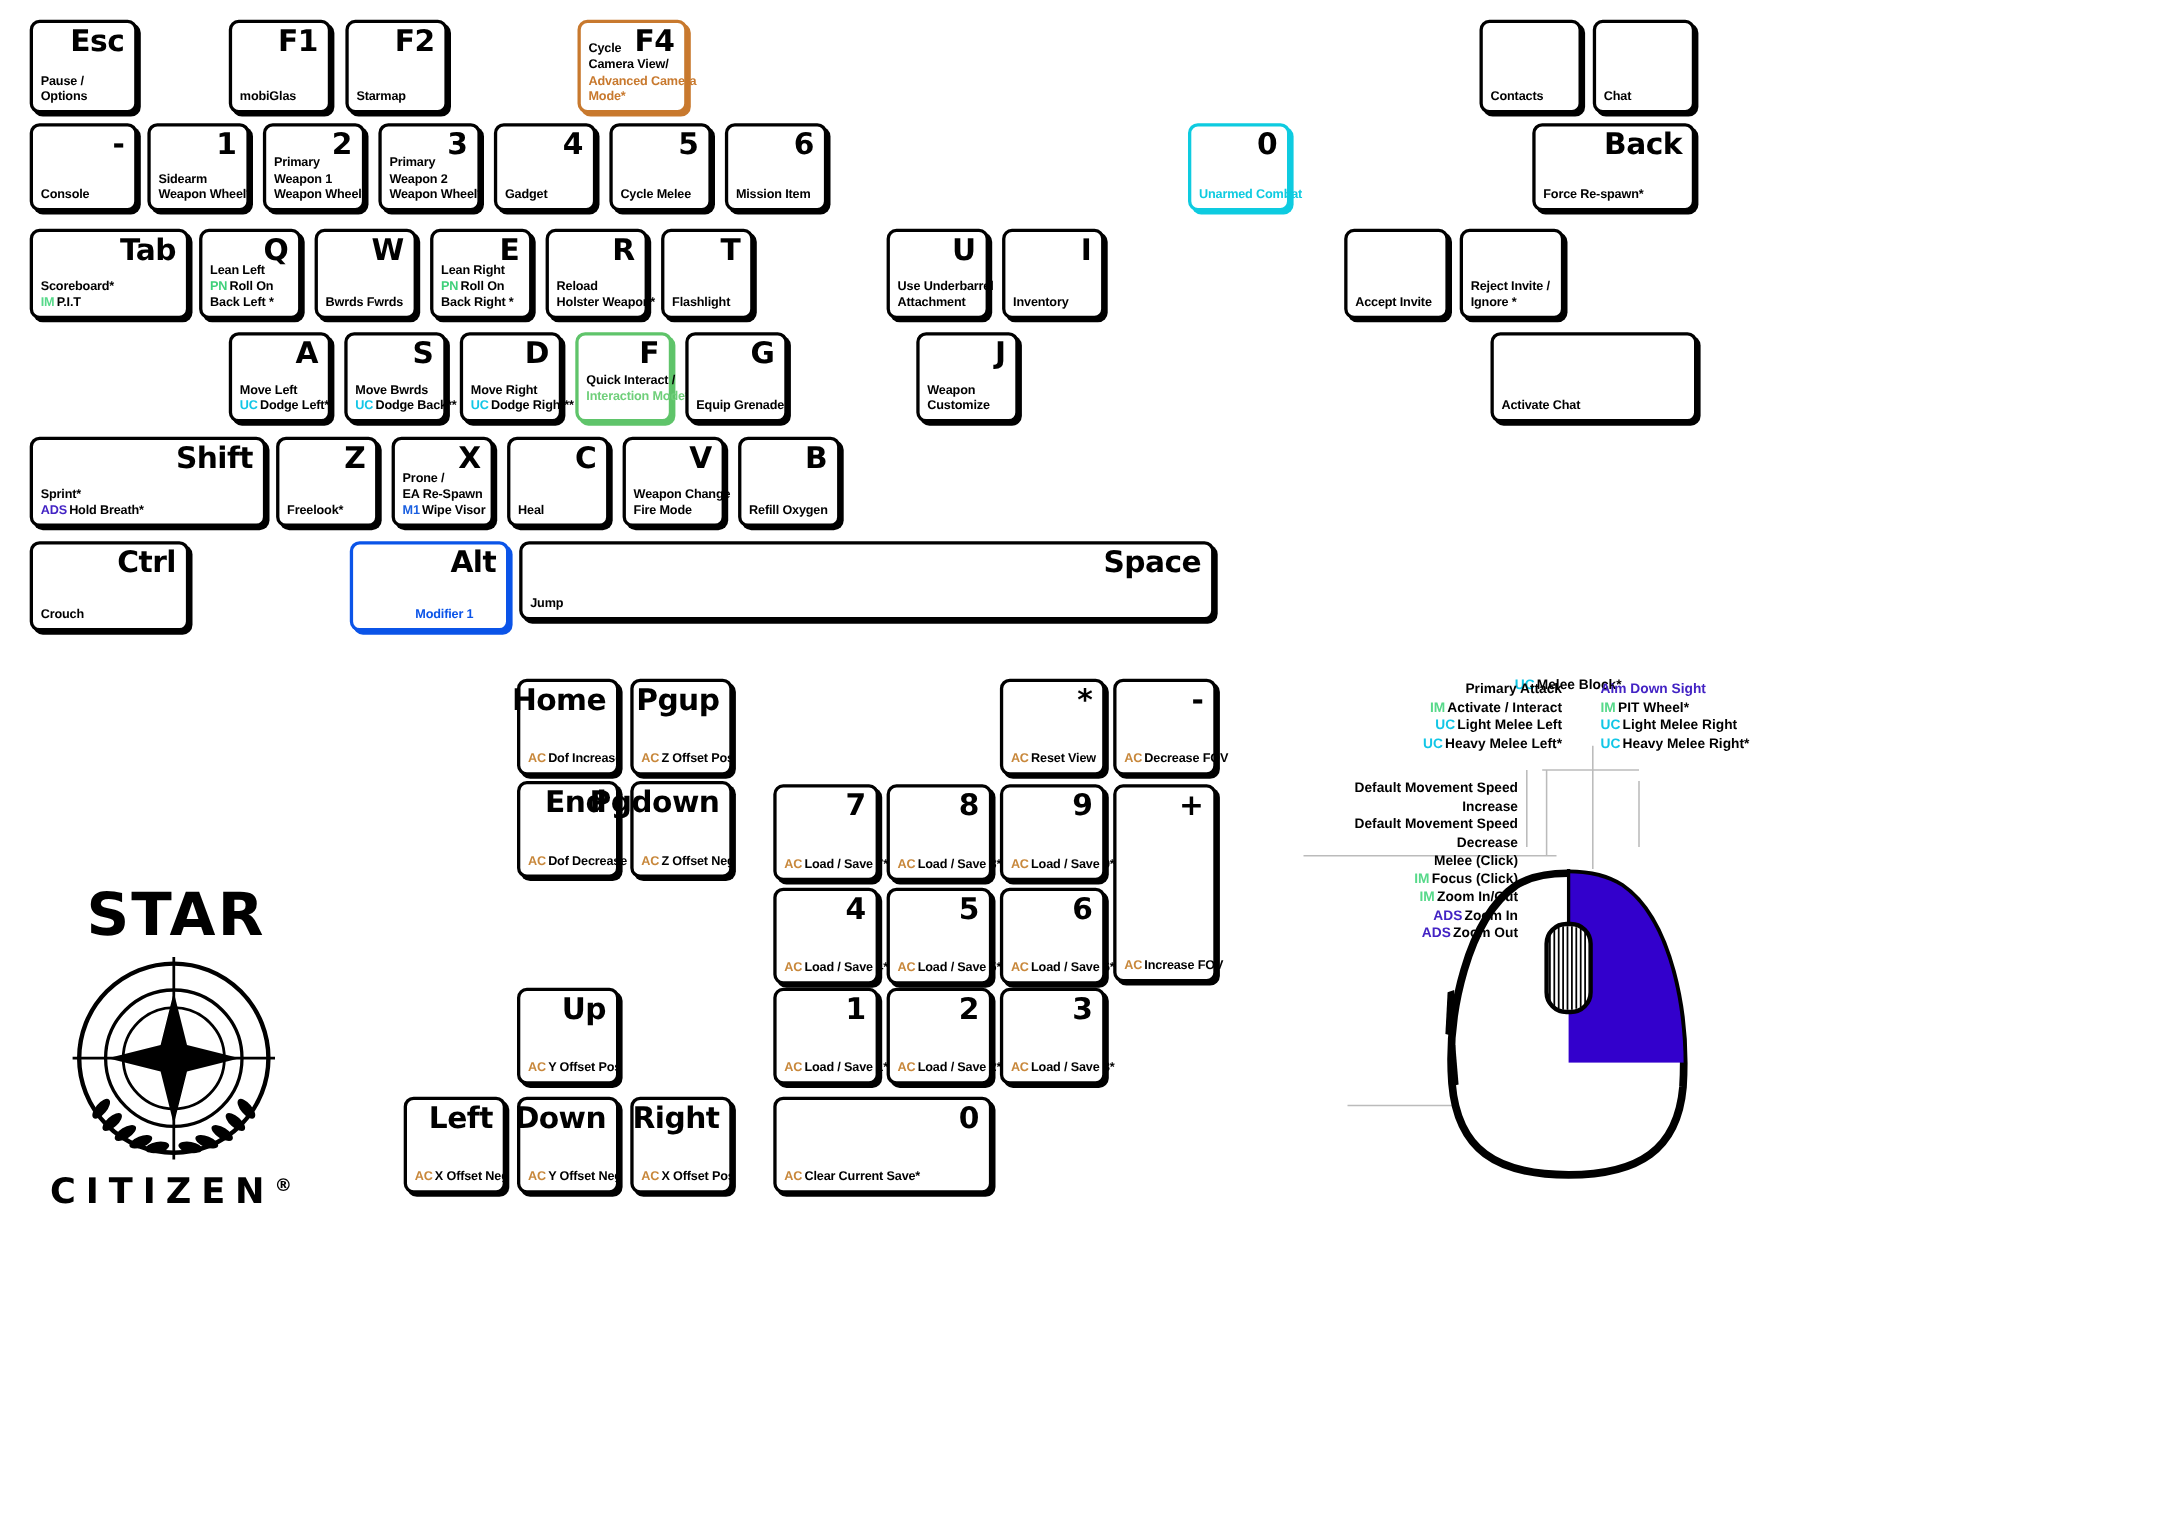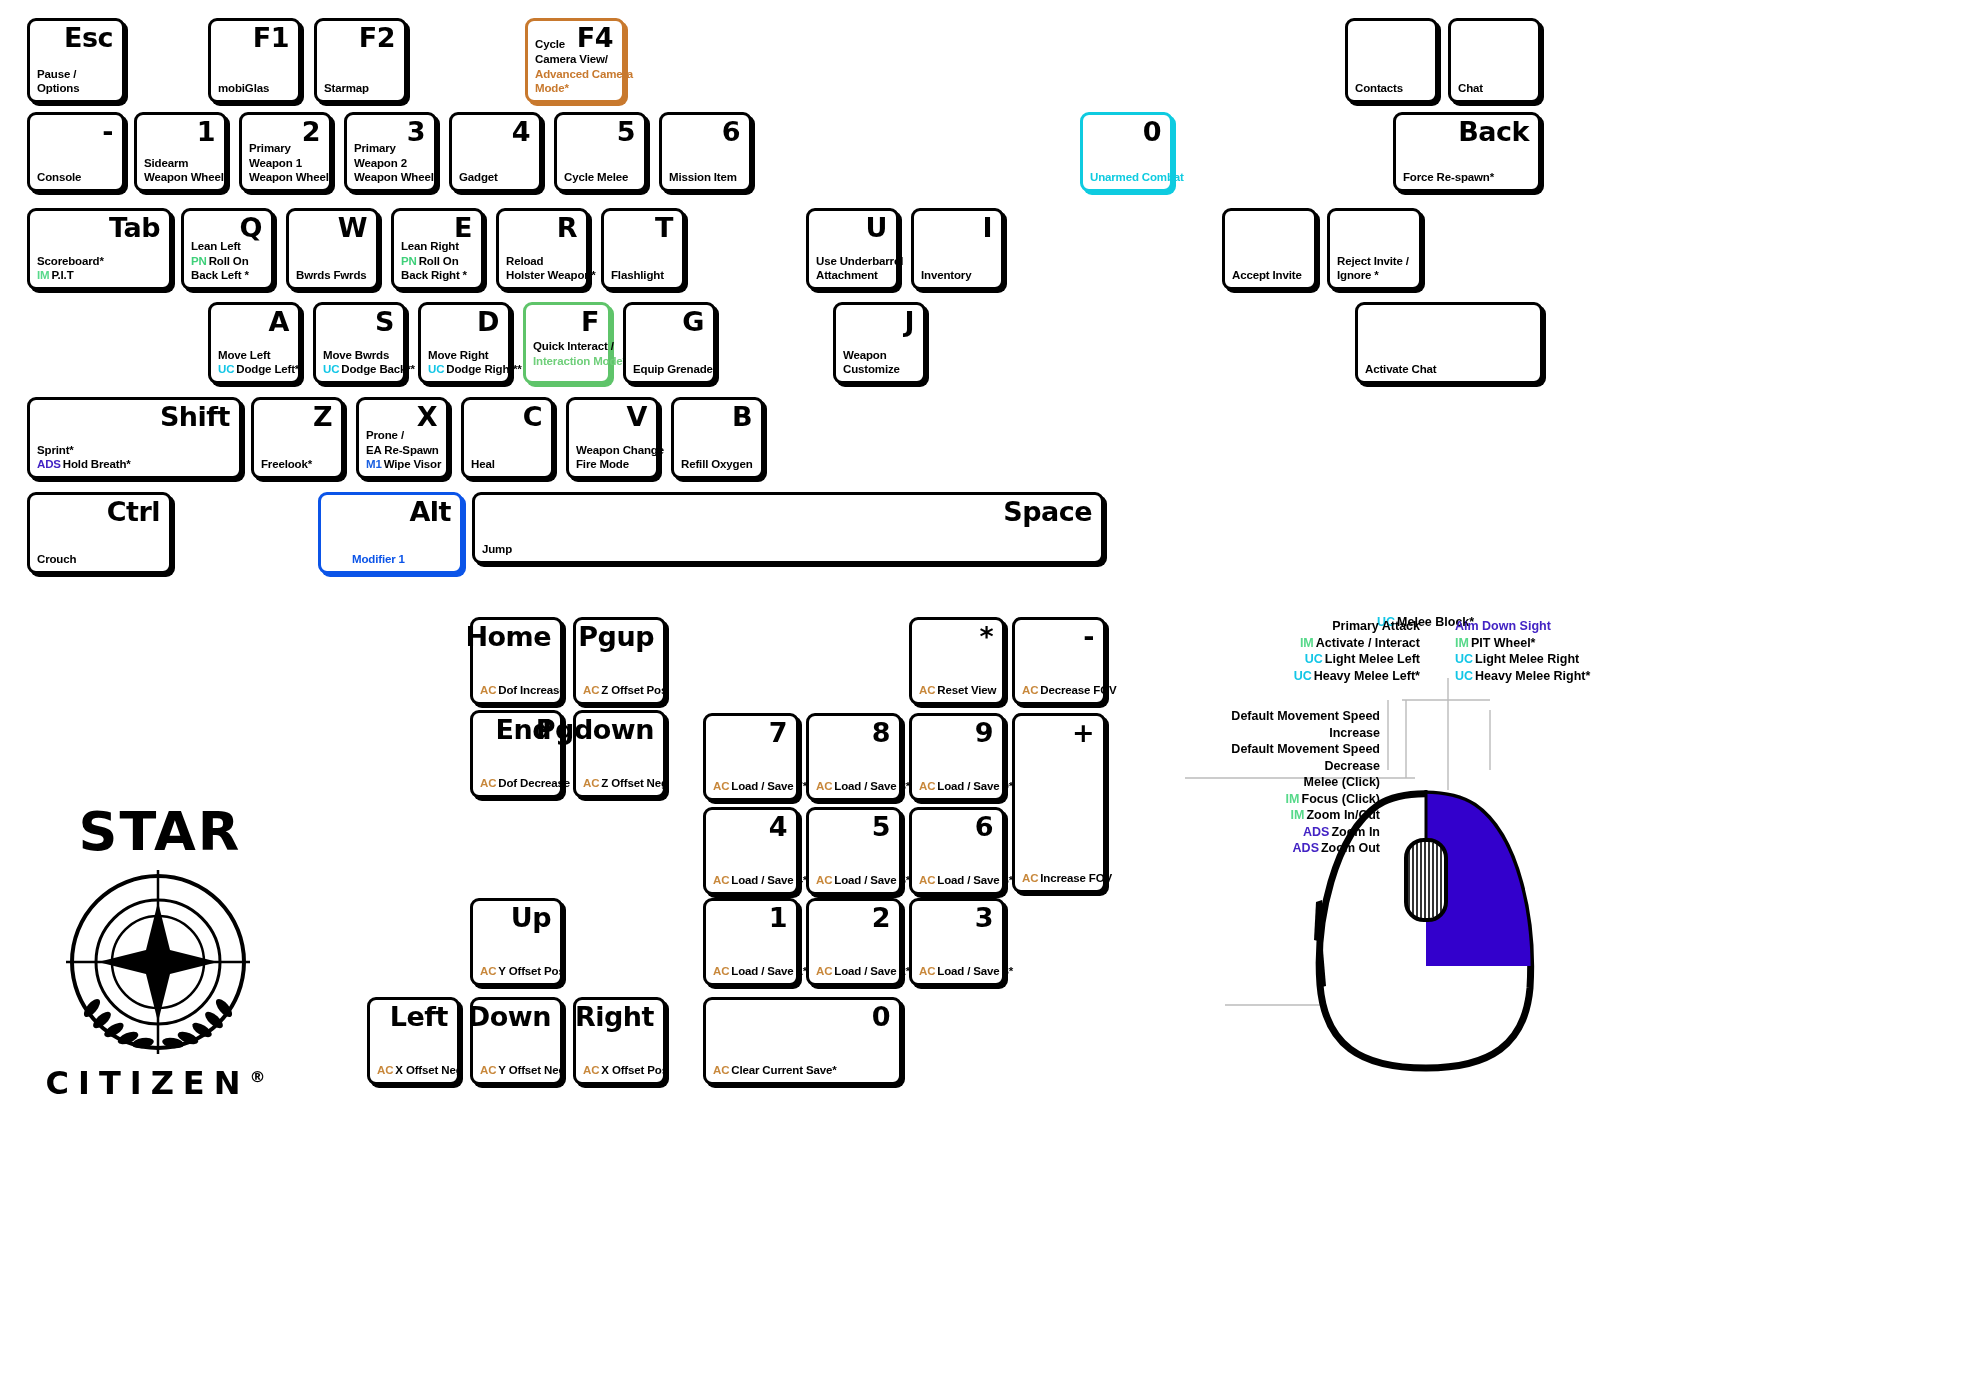--- a/index.html
+++ b/index.html
@@ -314,21 +314,21 @@
       <div class="body">
         <div class="ln">Refill Oxygen</div>
       </div>
     </div>
     <div class="key " style="left: 27px; top: 492px; width: 145px; height: 82px;">
       <div class="cap">Ctrl</div>
       <div class="body">
         <div class="ln">Crouch</div>
       </div>
     </div>
-    <div class="key hl-blue" style="left: 318px; top: 492px; width: 145px; height: 82px;">
+    <div class="key hl-blue" style="left: 318px; top: 492px; width: 145px; height: 82px; text-align: center;">
       <div class="cap">Alt</div>
       <div class="body">
         <div class="ln t-blue">Modifier 1</div>
       </div>
     </div>
     <div class="key " style="left: 472px; top: 492px; width: 632px; height: 72px;">
       <div class="cap">Space</div>
       <div class="body">
         <div class="ln">Jump</div>
       </div>

